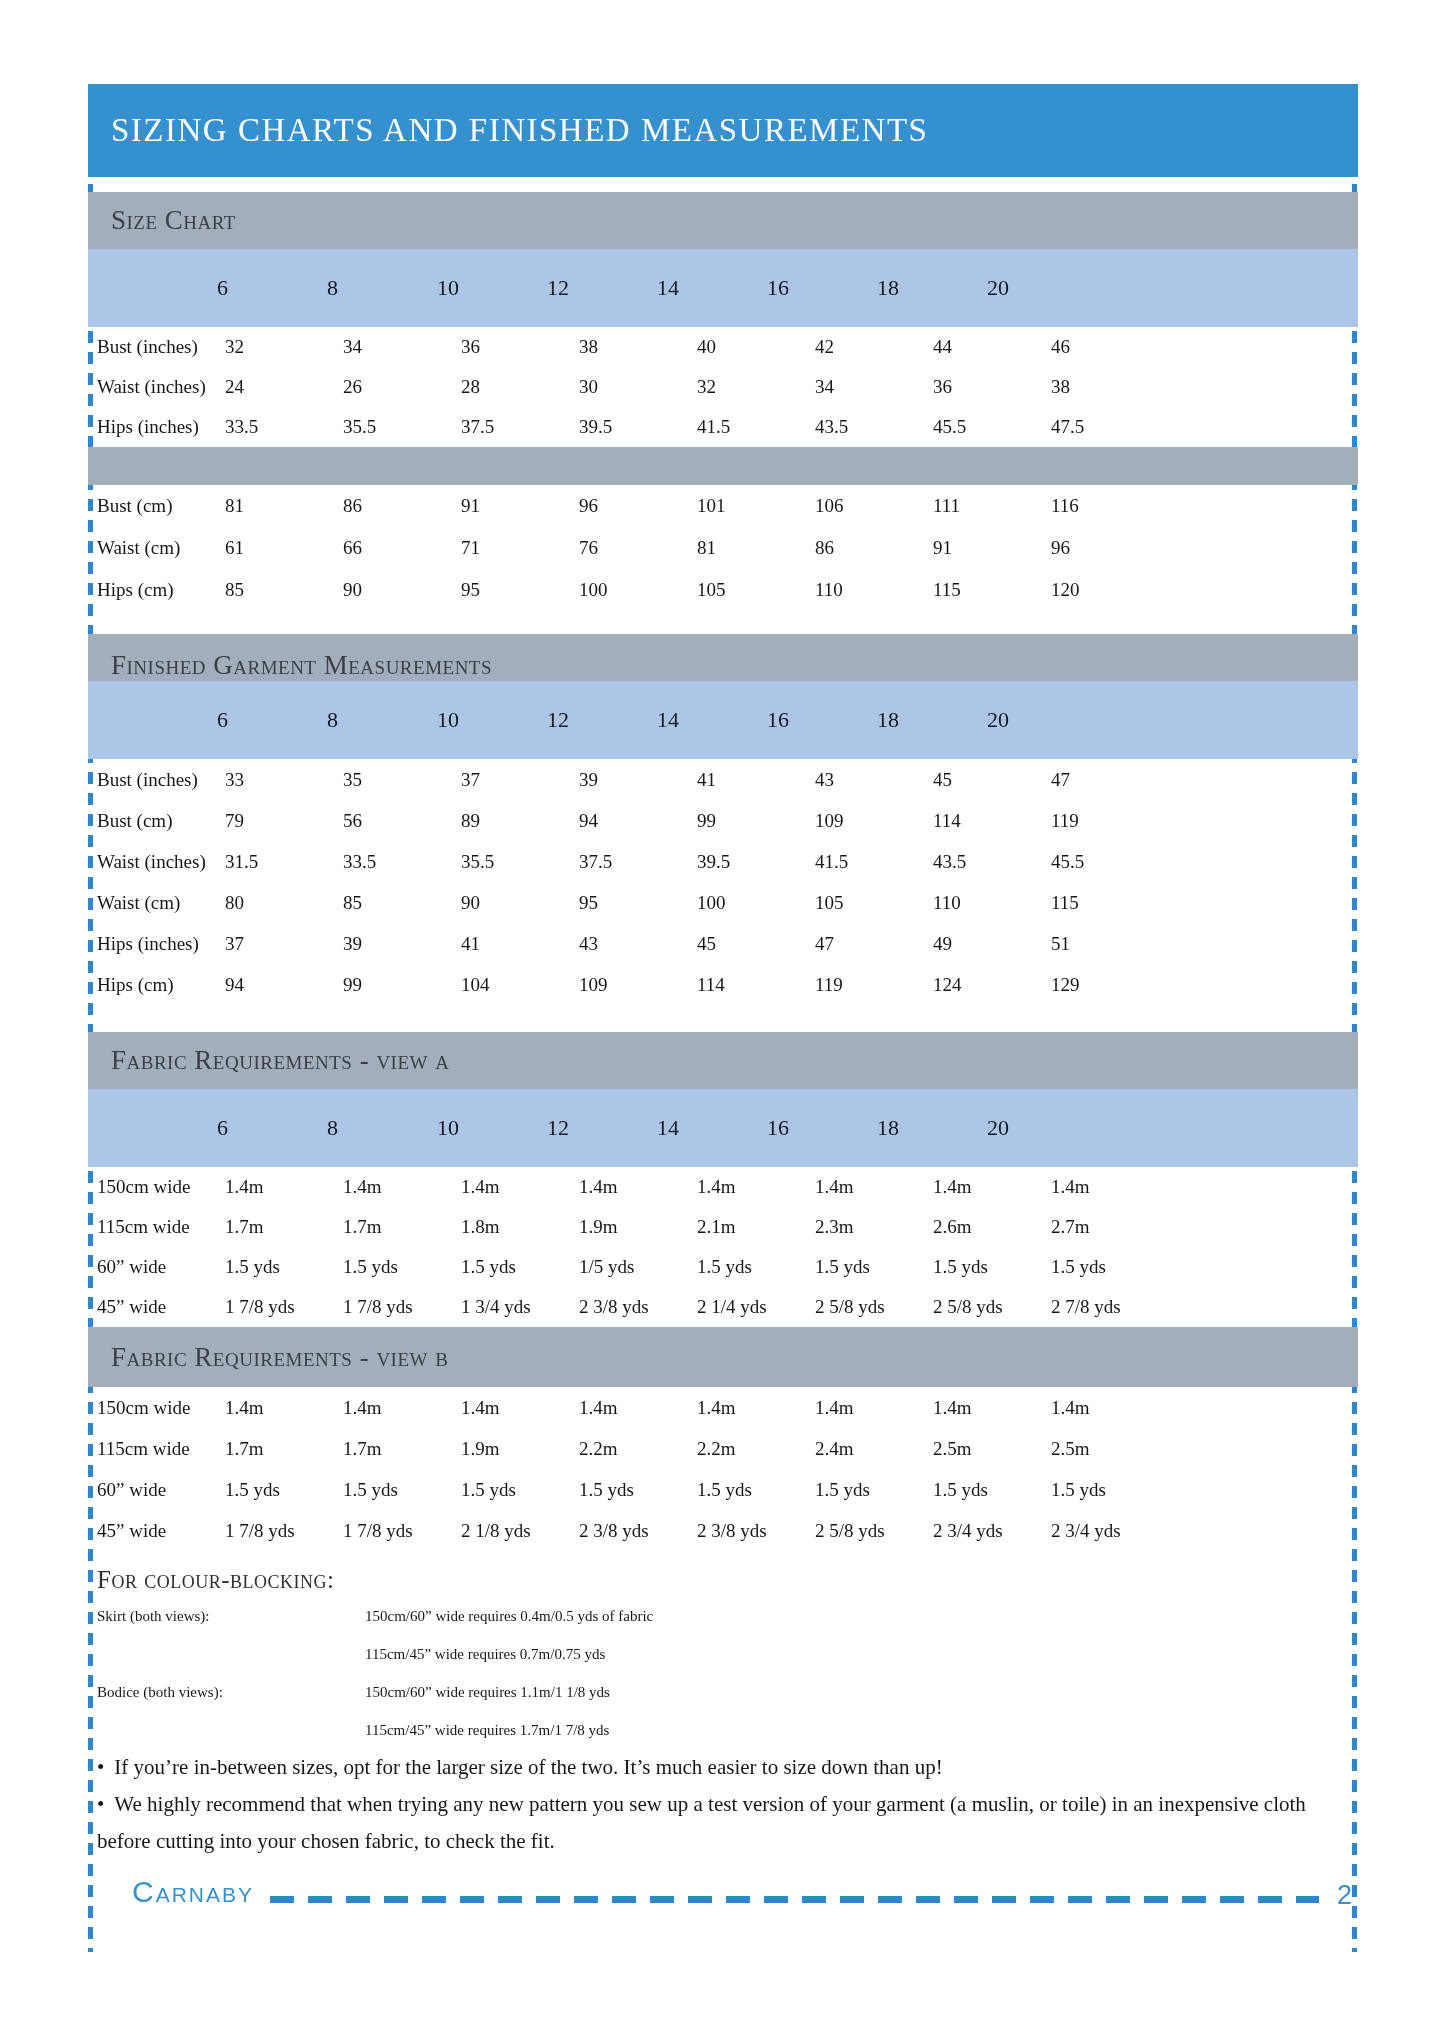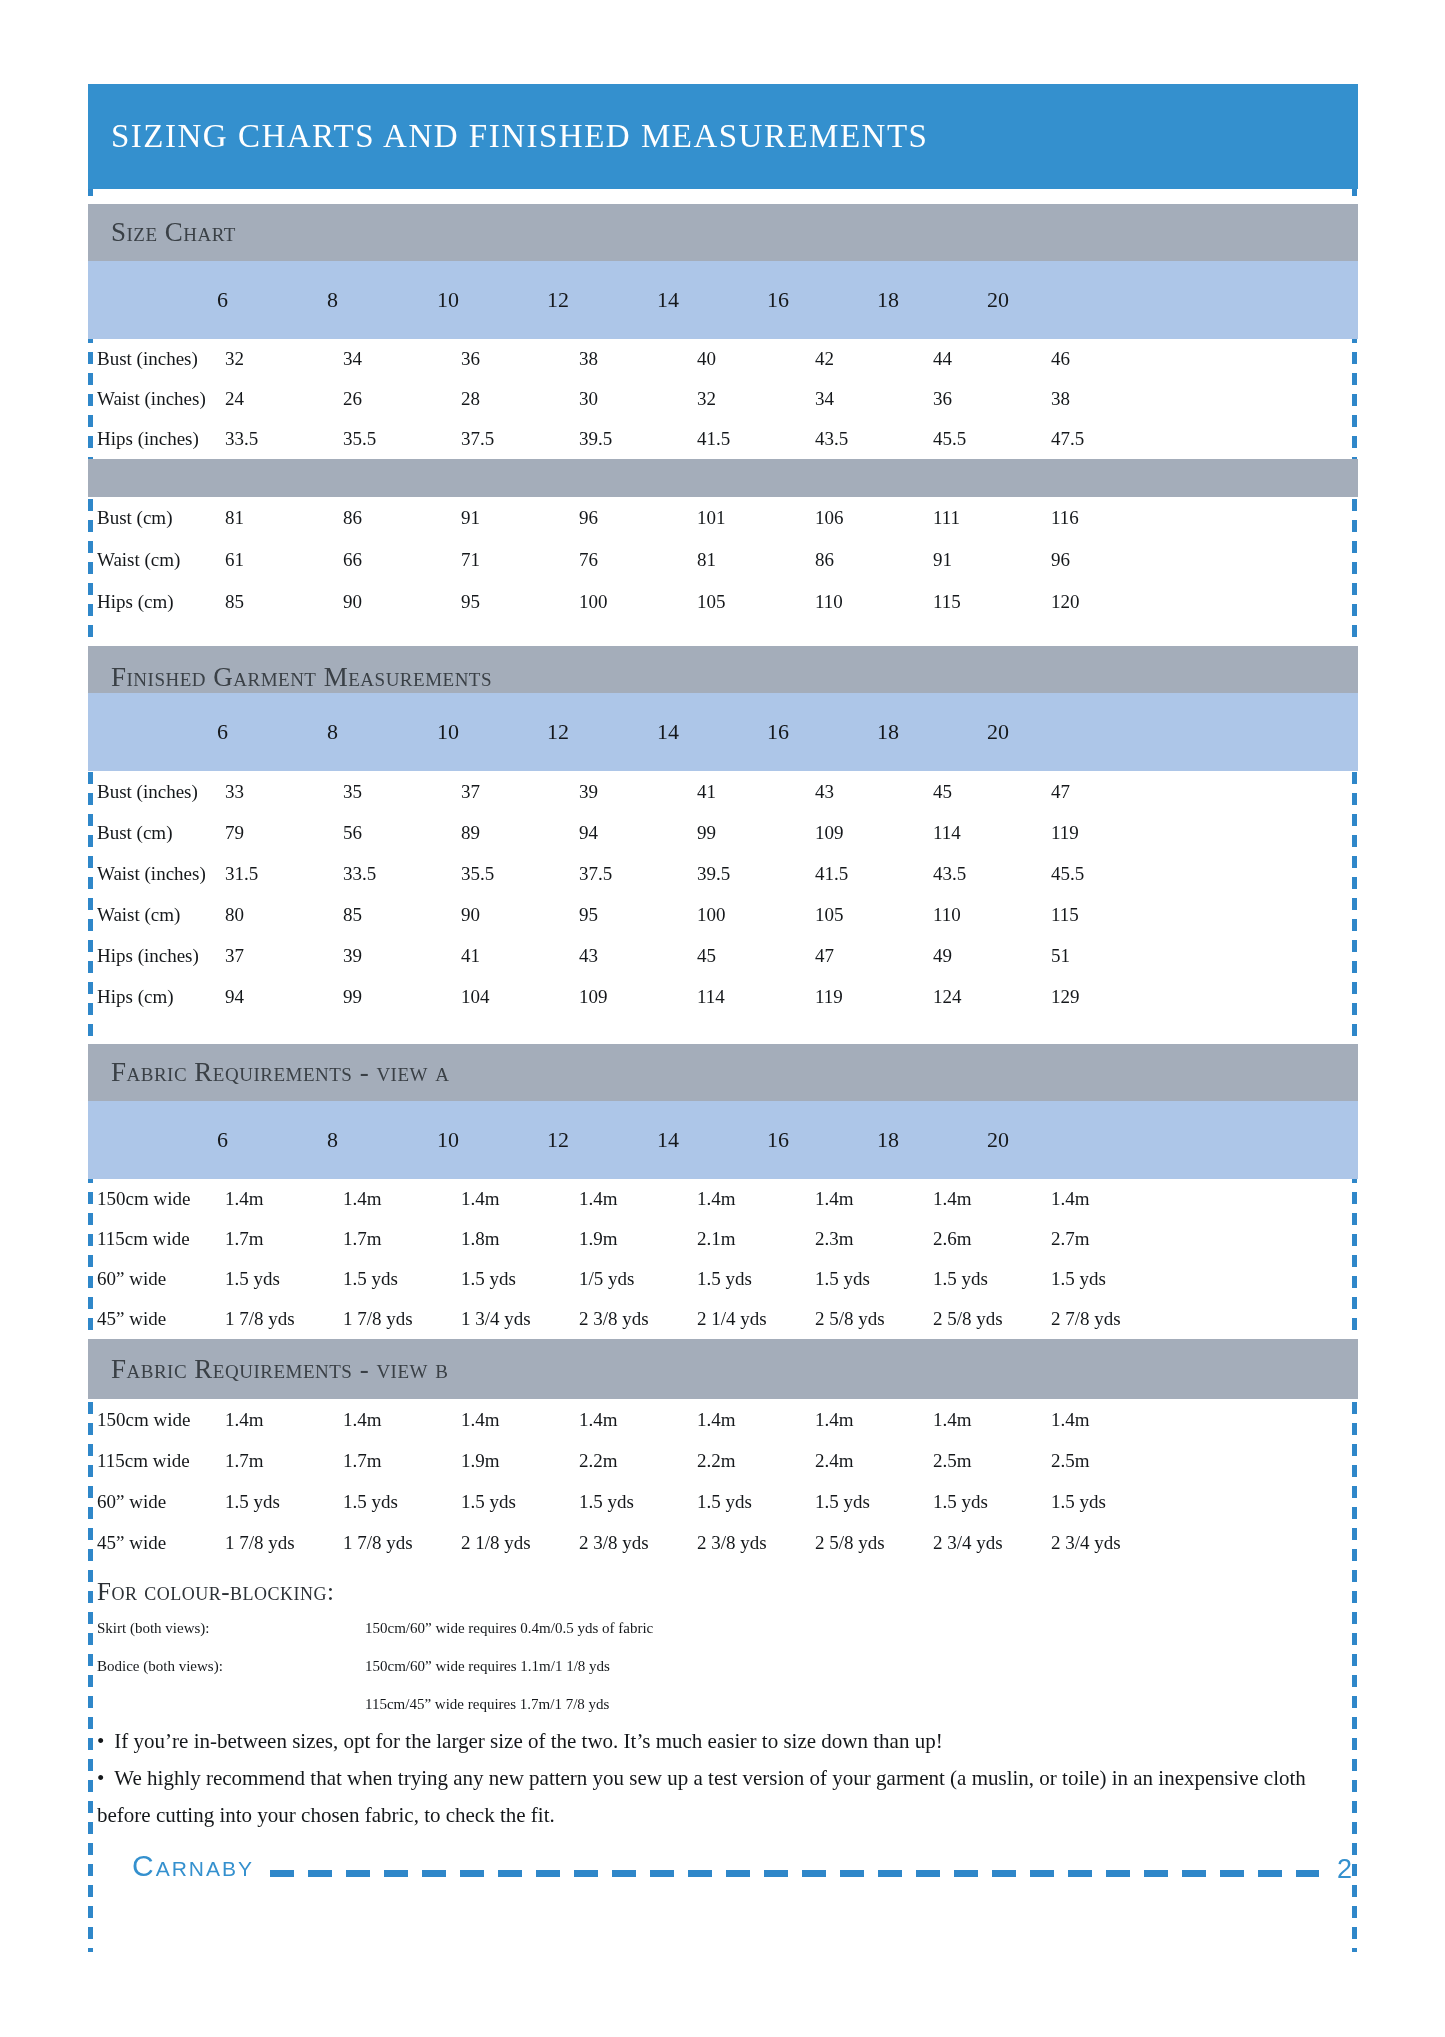--- a/index.html
+++ b/index.html
@@ -15,21 +15,21 @@
   .vdash{
     position:absolute;top:184px;height:1768px;width:5px;z-index:0;
     background:repeating-linear-gradient(180deg,var(--dash) 0 12px,transparent 12px 21px);
   }
   .vdash.left{left:88px;}
   .vdash.right{left:1352px;}
 
   .content{position:absolute;left:88px;top:84px;width:1270px;z-index:1;}
 
   .title-band{
-    height:105px;display:flex;align-items:center;
+    height:93px;display:flex;align-items:center;
     padding-left:23px;box-sizing:border-box;
   }
   .title-band h1{
     margin:0;font-size:33px;font-weight:400;letter-spacing:1.5px;color:#ffffff;
   }
 
   .band-heading{
     display:flex;align-items:center;
     padding-left:23px;box-sizing:border-box;
     font-variant:small-caps;font-size:27px;letter-spacing:.5px;color:#3a4046;
@@ -385,20 +385,21 @@
     </section>
 
     <section>
       <div class="cb-heading mt12">For colour-blocking:</div>
       <div class="cb-row">
         <div>Skirt (both views):</div>
         <div>150cm/60” wide requires 0.4m/0.5 yds of fabric</div>
       </div>
       <div class="cb-row">
         <div></div>
+        <div>115cm/45” wide requires 0.7m/0.75 yds</div>
       </div>
       <div class="cb-row">
         <div>Bodice (both views):</div>
         <div>150cm/60” wide requires 1.1m/1 1/8 yds</div>
       </div>
       <div class="cb-row">
         <div></div>
         <div>115cm/45” wide requires 1.7m/1 7/8 yds</div>
       </div>
     </section>

